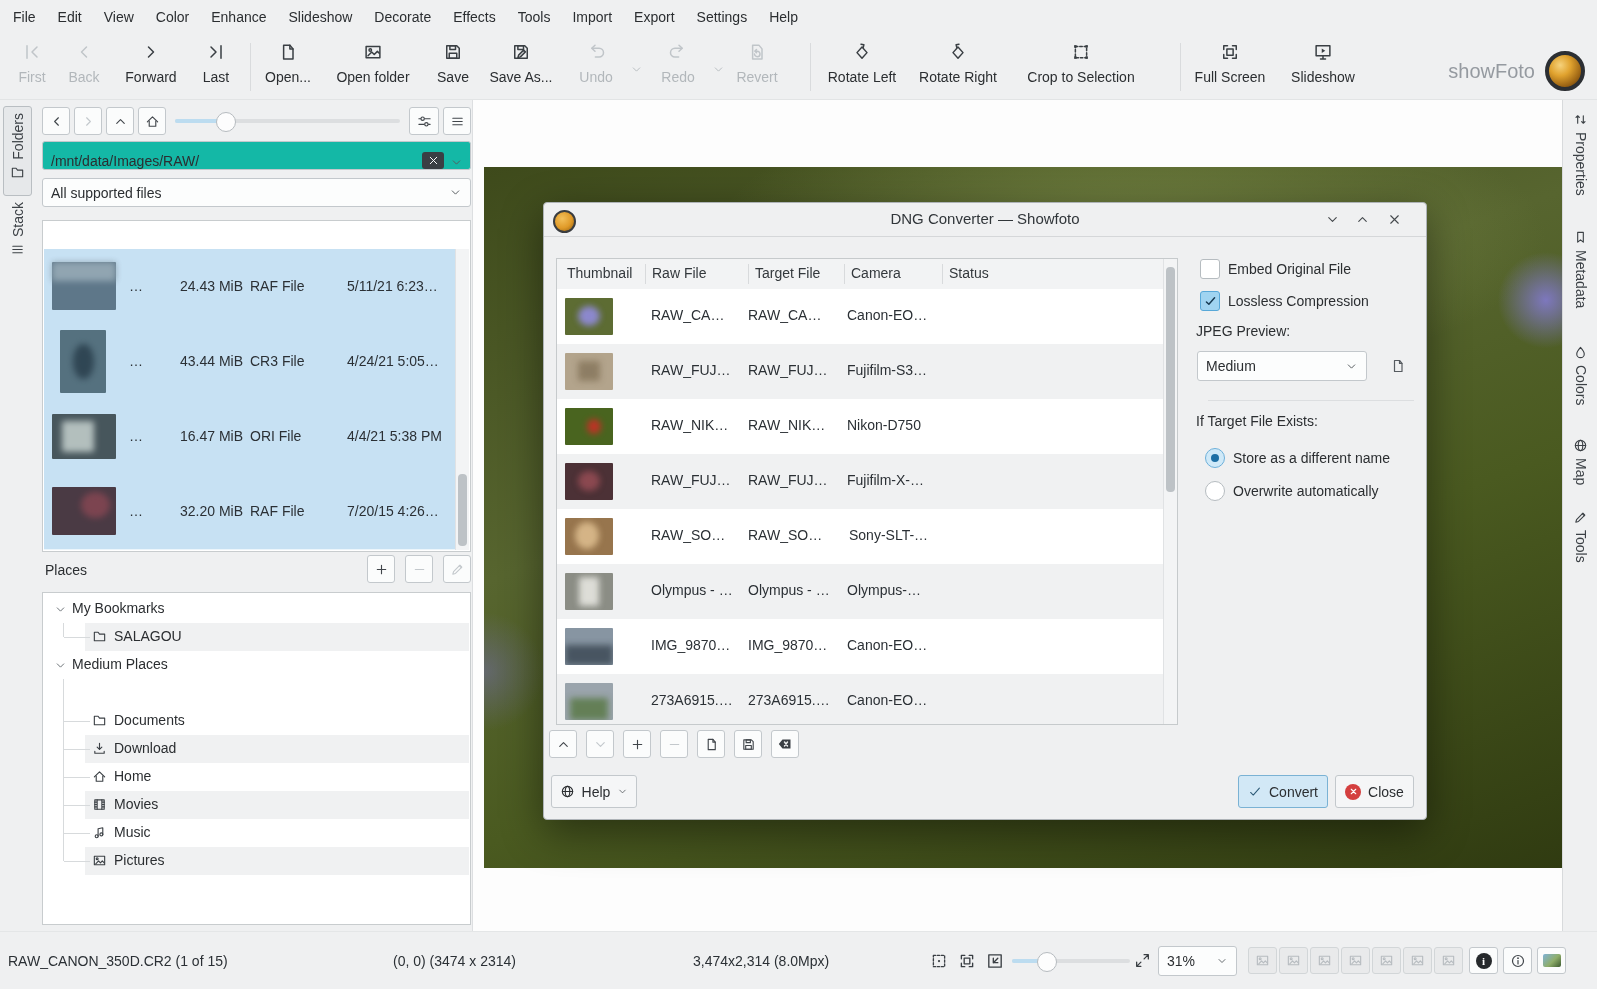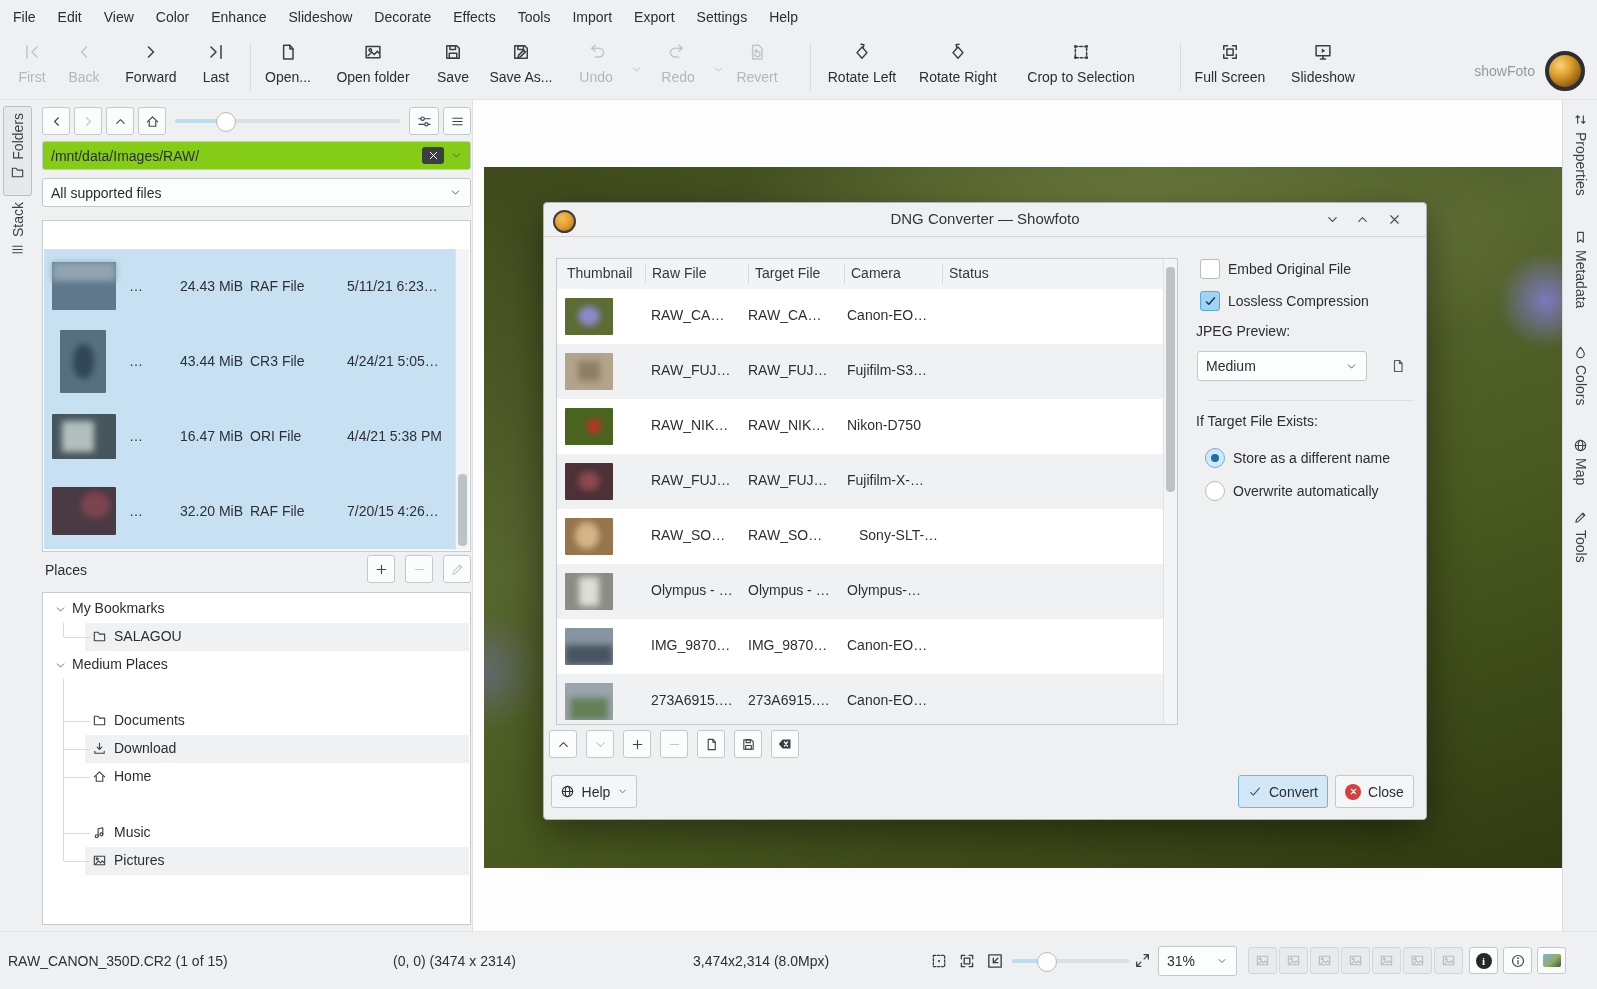--- a/index.html
+++ b/index.html
@@ -13,35 +13,35 @@
   
   .toolbar{left:0;top:33px;width:100%;height:67px;border-bottom:1px solid #e2e4e5;}
   .tbtn{top:6px;height:56px;display:flex;flex-direction:column;align-items:center;justify-content:flex-start;color:#2b2e31;}
   .tbtn .ticn{height:26px;display:flex;align-items:center;color:#3a3f44;}
   .tbtn .tlab{margin-top:4px;white-space:nowrap;}
   .tbtn.dis{color:#b2b7bb;}
   .tbtn.dis .ticn{color:#c0c5c9;}
   .tsep{top:10px;width:1px;height:48px;background:#d9dbdd;}
   .tchev{color:#b7bcc0;}
   .brand{right:12px;top:18px;display:flex;align-items:center;gap:10px;}
-  .brandtxt{font-size:14px;color:#959aa0;}
+  .brandtxt{font-size:20px;color:#959aa0;}
   .lens{width:32px;height:32px;border-radius:50%;border:4px solid #2c2f33;
         background:radial-gradient(circle at 35% 32%,#f6d27c 0%,#e0a22e 35%,#9c6414 70%,#4a3008 100%);}
   
   .main{left:0;top:100px;width:1597px;height:831px;}
   .lstrip{left:0;top:0;width:35px;height:831px;}
   .vtab{display:flex;flex-direction:column;align-items:center;gap:5px;color:#3c4146;}
   .vtextL{writing-mode:vertical-rl;transform:rotate(180deg);}
   .vtextR{writing-mode:vertical-rl;}
   .vtab.activeL{background:#e6e8ea;border:1px solid #b9bec2;border-radius:3px;}
   
   .lpanel{left:35px;top:0;width:437px;height:831px;}
   .btn{background:#fbfcfc;border:1px solid #c3c8cc;border-radius:3px;display:flex;align-items:center;justify-content:center;color:#41464b;}
   .btn.dis{color:#c3c8cc;}
-  .field{background:#84cc16;border:1px solid #c3c8cc;border-radius:3px;display:flex;align-items:center;}
+  .field{background:#14b8a6;border:1px solid #c3c8cc;border-radius:3px;display:flex;align-items:flex-end;}
   .field input{border:none;outline:none;background:transparent;font:inherit;color:#2b2e31;flex:1;padding:0 8px;}
   .slider .track{position:absolute;left:0;right:0;top:50%;height:4px;margin-top:-2px;background:#dcdee0;border-radius:2px;}
   .slider .fill{position:absolute;left:0;top:50%;height:4px;margin-top:-2px;background:#bcdcf0;border-radius:2px;}
   .slider .knob{position:absolute;top:50%;width:18px;height:18px;margin:-9px 0 0 -9px;background:#fdfdfd;border:1px solid #b6bbbf;border-radius:50%;}
   .ftable{background:#fff;border:1px solid #c8ccce;}
   .fhead{position:absolute;left:1px;right:1px;top:0;height:28px;background:#f2f3f4;border-bottom:1px solid #d8dadc;}
   .fhead .hcell{position:absolute;top:5px;color:#33383c;}
   .fhead .hsep{position:absolute;top:4px;width:1px;height:20px;background:#d8dadc;}
   .frow{position:absolute;left:1px;width:412px;background:#c7e1f3;border-bottom:1px solid rgba(255,255,255,.65);}
   .fthumb{position:absolute;border-radius:1px;}
@@ -618,20 +618,27 @@
             </svg>
           <span class="plabel" style="left:70px">Download</span>
         </div>
         <div class="prow" style="top:170px">
           <span class="tick"></span>
           <svg class="ic picon" width="15" height="15">
               <use href="#i-home"></use>
             </svg>
           <span class="plabel" style="left:70px">Home</span>
         </div>
+        <div class="prow zebra" style="top:198px">
+          <span class="tick"></span>
+          <svg class="ic picon" width="15" height="15">
+              <use href="#i-film"></use>
+            </svg>
+          <span class="plabel" style="left:70px">Movies</span>
+        </div>
         <div class="prow" style="top:226px">
           <span class="tick"></span>
           <svg class="ic picon" width="15" height="15">
               <use href="#i-music"></use>
             </svg>
           <span class="plabel" style="left:70px">Music</span>
         </div>
         <div class="prow zebra" style="top:254px">
           <span class="tick"></span>
           <svg class="ic picon" width="15" height="15">
@@ -748,21 +755,21 @@
           <span class="dcell" style="left:191px">RAW_FUJ…</span>
           <span class="dcell" style="left:290px">Fujifilm-X-…</span>
           <span class="dcell" style="left:390px"></span>
         </div>
         <div class="drow" style="top:250px">
           <span class="dthumb" style="background: rgb(151, 117, 77);">
               <span class="acc" style="left: 20%; top: 10%; width: 50%; height: 75%; background: rgb(216, 184, 138);"></span>
             </span>
           <span class="dcell" style="left:94px">RAW_SO…</span>
           <span class="dcell" style="left:191px">RAW_SO…</span>
-          <span class="dcell" style="left:302px">Sony-SLT-…</span>
+          <span class="dcell" style="left:292px">Sony-SLT-…</span>
           <span class="dcell" style="left:390px"></span>
         </div>
         <div class="drow alt" style="top:305px">
           <span class="dthumb" style="background: rgb(139, 141, 133);">
               <span class="acc" style="border-radius: 2px; left: 30%; top: 10%; width: 40%; height: 80%; background: rgb(226, 226, 220);"></span>
             </span>
           <span class="dcell" style="left:94px">Olympus - …</span>
           <span class="dcell" style="left:191px">Olympus - …</span>
           <span class="dcell" style="left:290px">Olympus-…</span>
           <span class="dcell" style="left:390px"></span>

